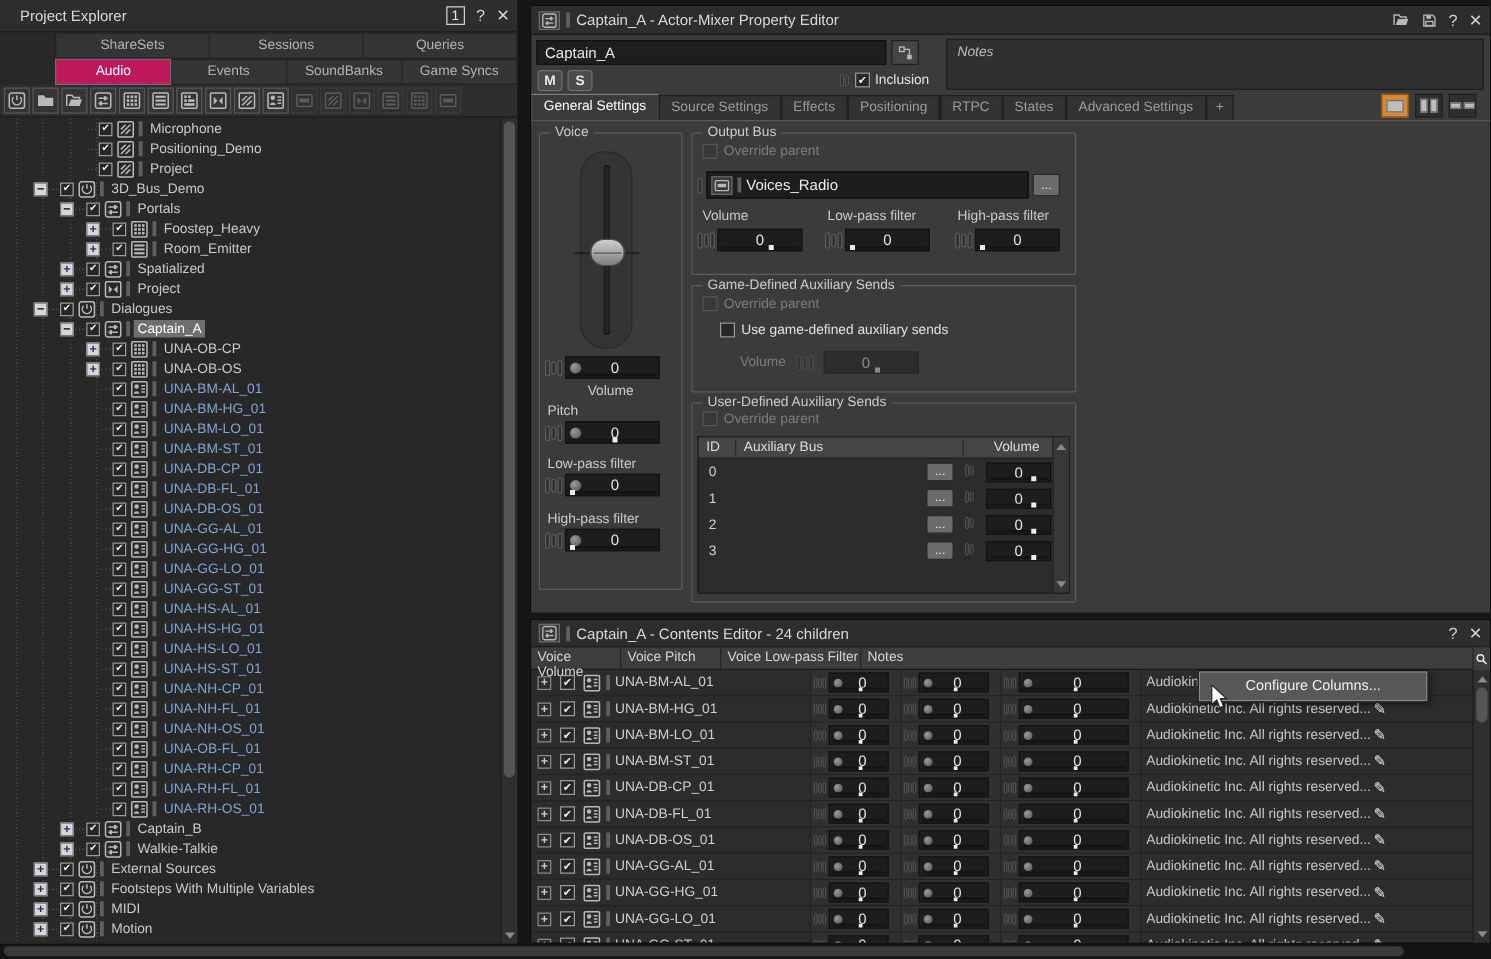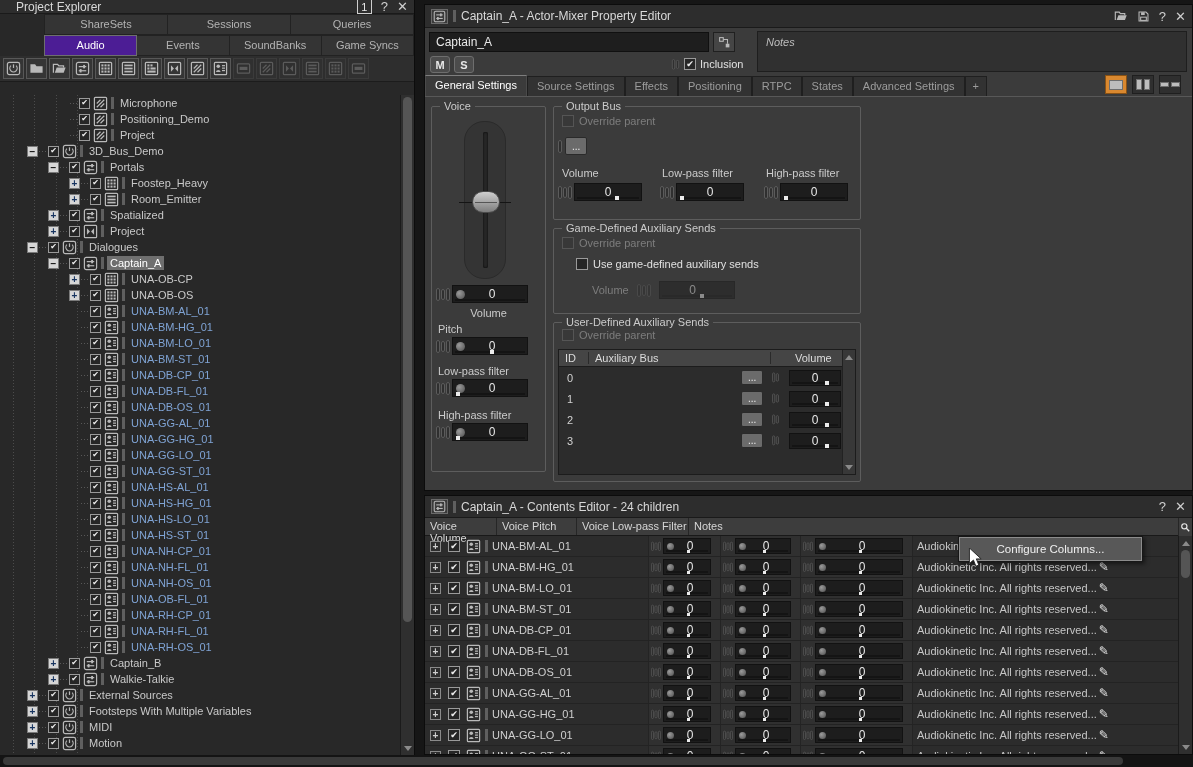--- a/index.html
+++ b/index.html
@@ -35,28 +35,28 @@
   .numfield .tick { position:absolute; bottom:0; width:4px; height:4px; background:#ececec; }
   .numfield.dim { opacity:.45; }
   .groupbox { position:absolute; border:1px solid #5d5d5d; border-radius:2px; }
   .grouplabel { position:absolute; top:-7px; left:8px; background:#3b3b3b; padding:0 4px; font-size:11px; color:#cbcbcb; }
   .dimtext { color:#7d7d7d; }
   .browse { background:#6b6b6b; border:1px solid #2a2a2a; border-radius:2px; color:#eee;
             font-size:10px; height:18px; padding:0 6px; display:inline-flex; align-items:center; }
   svg { display:block; }
   
   #pe { left:0; top:0; width:415px; height:755px; background:#282828; border-right:1px solid #0c0c0c; }
-  #pe-title { height:14px;padding-left:16px; }
+  #pe-title { height:26px;padding-left:16px; }
   .badgebox { width:15px; height:15px; border:1px solid #cfcfcf; font-size:11px; color:#e8e8e8;
               display:inline-flex; align-items:center; justify-content:center; background:#2f2f2f; }
   .tabrow { display:flex;padding-left:44px; }
   .tabrow .tab { flex:1; text-align:center; font-size:11px; color:#b3b3b3; background:#343434;
                  border:1px solid #222; border-left:none; padding:3px 0 4px; }
   .tabrow .tab:first-child { border-left:1px solid #222; }
-  .tabrow .tab.active { background:#4c1d95; color:#ffffff; border-color:#6e6e6e; }
+  .tabrow .tab.active { background:#be185d; color:#ffffff; border-color:#6e6e6e; }
   #pe-toolbar { height:26px; background:#2e2e2e; display:flex; align-items:center; gap:2px; padding:0 3px;
                 border-bottom:1px solid #1c1c1c; }
   .toolbtn { width:21px; height:21px; border:1px solid #585858; background:#353535; display:inline-flex;
              align-items:center; justify-content:center; }
   .toolbtn svg { width:15px; height:15px; }
   .toolbtn.disabled { opacity:.32; }
   #tree { position:absolute; left:0; top:95px; right:0; bottom:0; background:#282828; overflow:hidden; }
   .guide { position:absolute; top:0; bottom:0; width:1px;
            background-image:repeating-linear-gradient(to bottom,#4c4c4c 0 1px,transparent 1px 3px); }
   .trow { position:relative; height:16px; display:flex; align-items:center; white-space:nowrap; }
@@ -1182,20 +1182,30 @@
     <div class="groupbox" style="left:128px; top:9px; width:308px; height:114px">
       <span class="grouplabel">Output Bus</span>
       <div style="position:absolute; left:8px; top:8px; display:flex; align-items:center; gap:5px">
         <span class="chk dis"></span>
         <span class="dimtext" style="font-size:11px">Override parent</span>
       </div>
       <div style="position:absolute; left:4px; top:30px; display:flex; align-items:center; gap:3px">
         <span class="rtpcmini">
             <i></i>
           </span>
+        <span style="display:flex; align-items:center; gap:4px; background:#1d1d1d; border:1px solid #101010; height:22px; width:258px; padding-left:3px">
+          <span class="iconbox16">
+              <svg viewBox="0 0 16 16">
+                <rect x="1.5" y="3" width="13" height="10" rx="1" stroke="#b9b9b9" stroke-width="1.3" fill="none"></rect>
+                <rect x="3.8" y="6.2" width="8.4" height="3.4" fill="#b9b9b9"></rect>
+              </svg>
+            </span>
+          <span class="colorbar"></span>
+          <span style="font-size:12px; color:#eaeaea">Voices_Radio</span>
+        </span>
         <span class="browse">...</span>
       </div>
       <div class="vlabel" style="left:8px;  top:60px">Volume</div>
       <div class="vlabel" style="left:108px; top:60px">Low-pass filter</div>
       <div class="vlabel" style="left:212px; top:60px">High-pass filter</div>
       <div style="position:absolute; left:4px; top:76px; display:flex; align-items:center; gap:2px">
         <span class="rtpcmini">
             <i></i>
             <i></i>
             <i></i>

